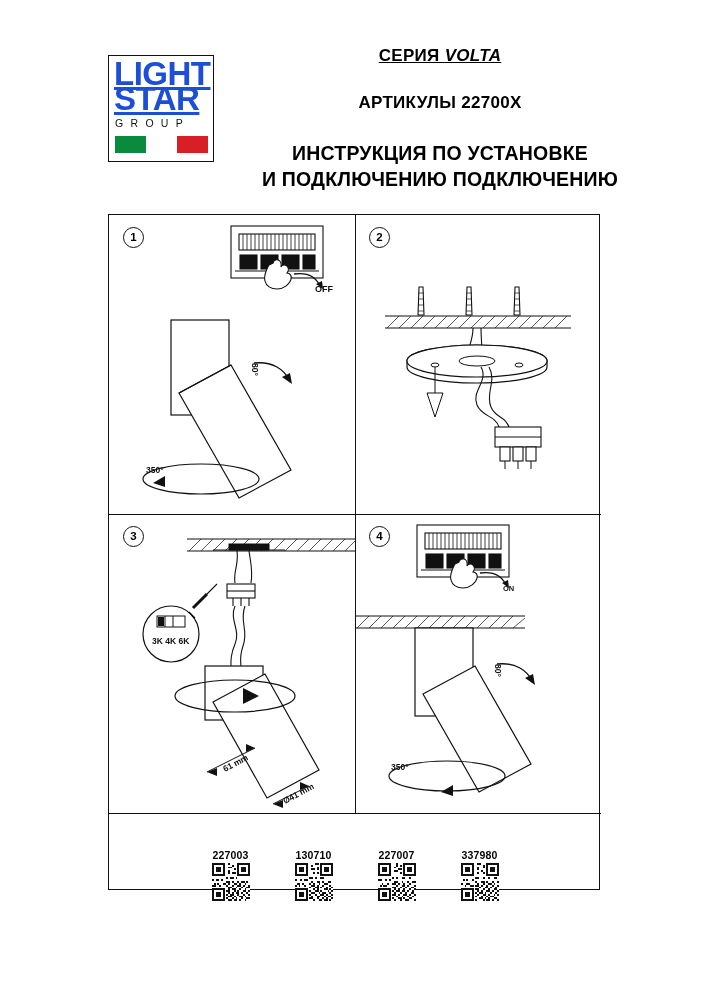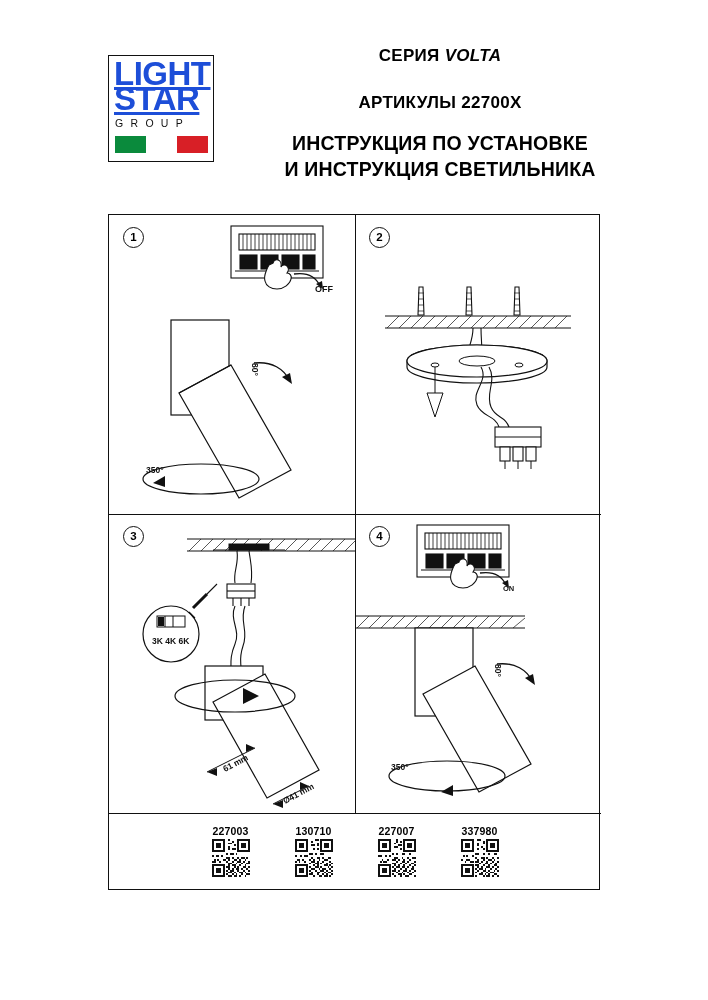--- a/index.html
+++ b/index.html
@@ -80,36 +80,37 @@
     left: 210px;
     top: 44px;
     width: 460px;
     text-align: center;
   }
   .title-series {
     font-weight: bold;
     font-size: 17px;
     line-height: 24px;
     letter-spacing: 0.3px;
+    text-decoration: underline;
   }
   .title-series .ital {
     font-style: italic;
   }
   .title-art {
     font-weight: bold;
     font-size: 17px;
     line-height: 26px;
     letter-spacing: 0.3px;
     margin-top: 22px;
   }
   .title-main {
     font-weight: bold;
     font-size: 19.5px;
     line-height: 26px;
-    margin-top: 14px;
+    margin-top: 24px;
     letter-spacing: 0.2px;
   }
 
   
   .grid {
     position: absolute;
     left: 108px;
     top: 214px;
     width: 492px;
     height: 676px;
@@ -177,21 +178,21 @@
   .qr-row {
     position: absolute;
     left: 0;
     top: 598px;
     width: 492px;
     height: 77px;
     display: flex;
     align-items: flex-start;
     justify-content: center;
     gap: 21px;
-    padding-top: 12px;
+    padding-top: 36px;
     box-sizing: border-box;
   }
   .qr-item {
     width: 62px;
     text-align: center;
   }
   .qr-code-label {
     font-size: 10.5px;
     font-weight: bold;
     letter-spacing: 0.2px;
@@ -243,21 +244,21 @@
       <div class="title-series">
         <span>СЕРИЯ </span>
         <span class="ital">VOLTA</span>
       </div>
       <div class="title-art">
         <span>АРТИКУЛЫ </span>
         <span>22700X</span>
       </div>
       <div class="title-main">
         <div>ИНСТРУКЦИЯ ПО УСТАНОВКЕ</div>
-        <div>И ИНСТРУКЦИЯ СВЕТИЛЬНИКА</div>
+        <div>И ПОДКЛЮЧЕНИЮ ПОДКЛЮЧЕНИЮ</div>
       </div>
     </div>
   </div>
 
   <div class="grid">
     <div class="vline"></div>
     <div class="hline1"></div>
     <div class="hline2"></div>
 
     <div class="cell c1">

